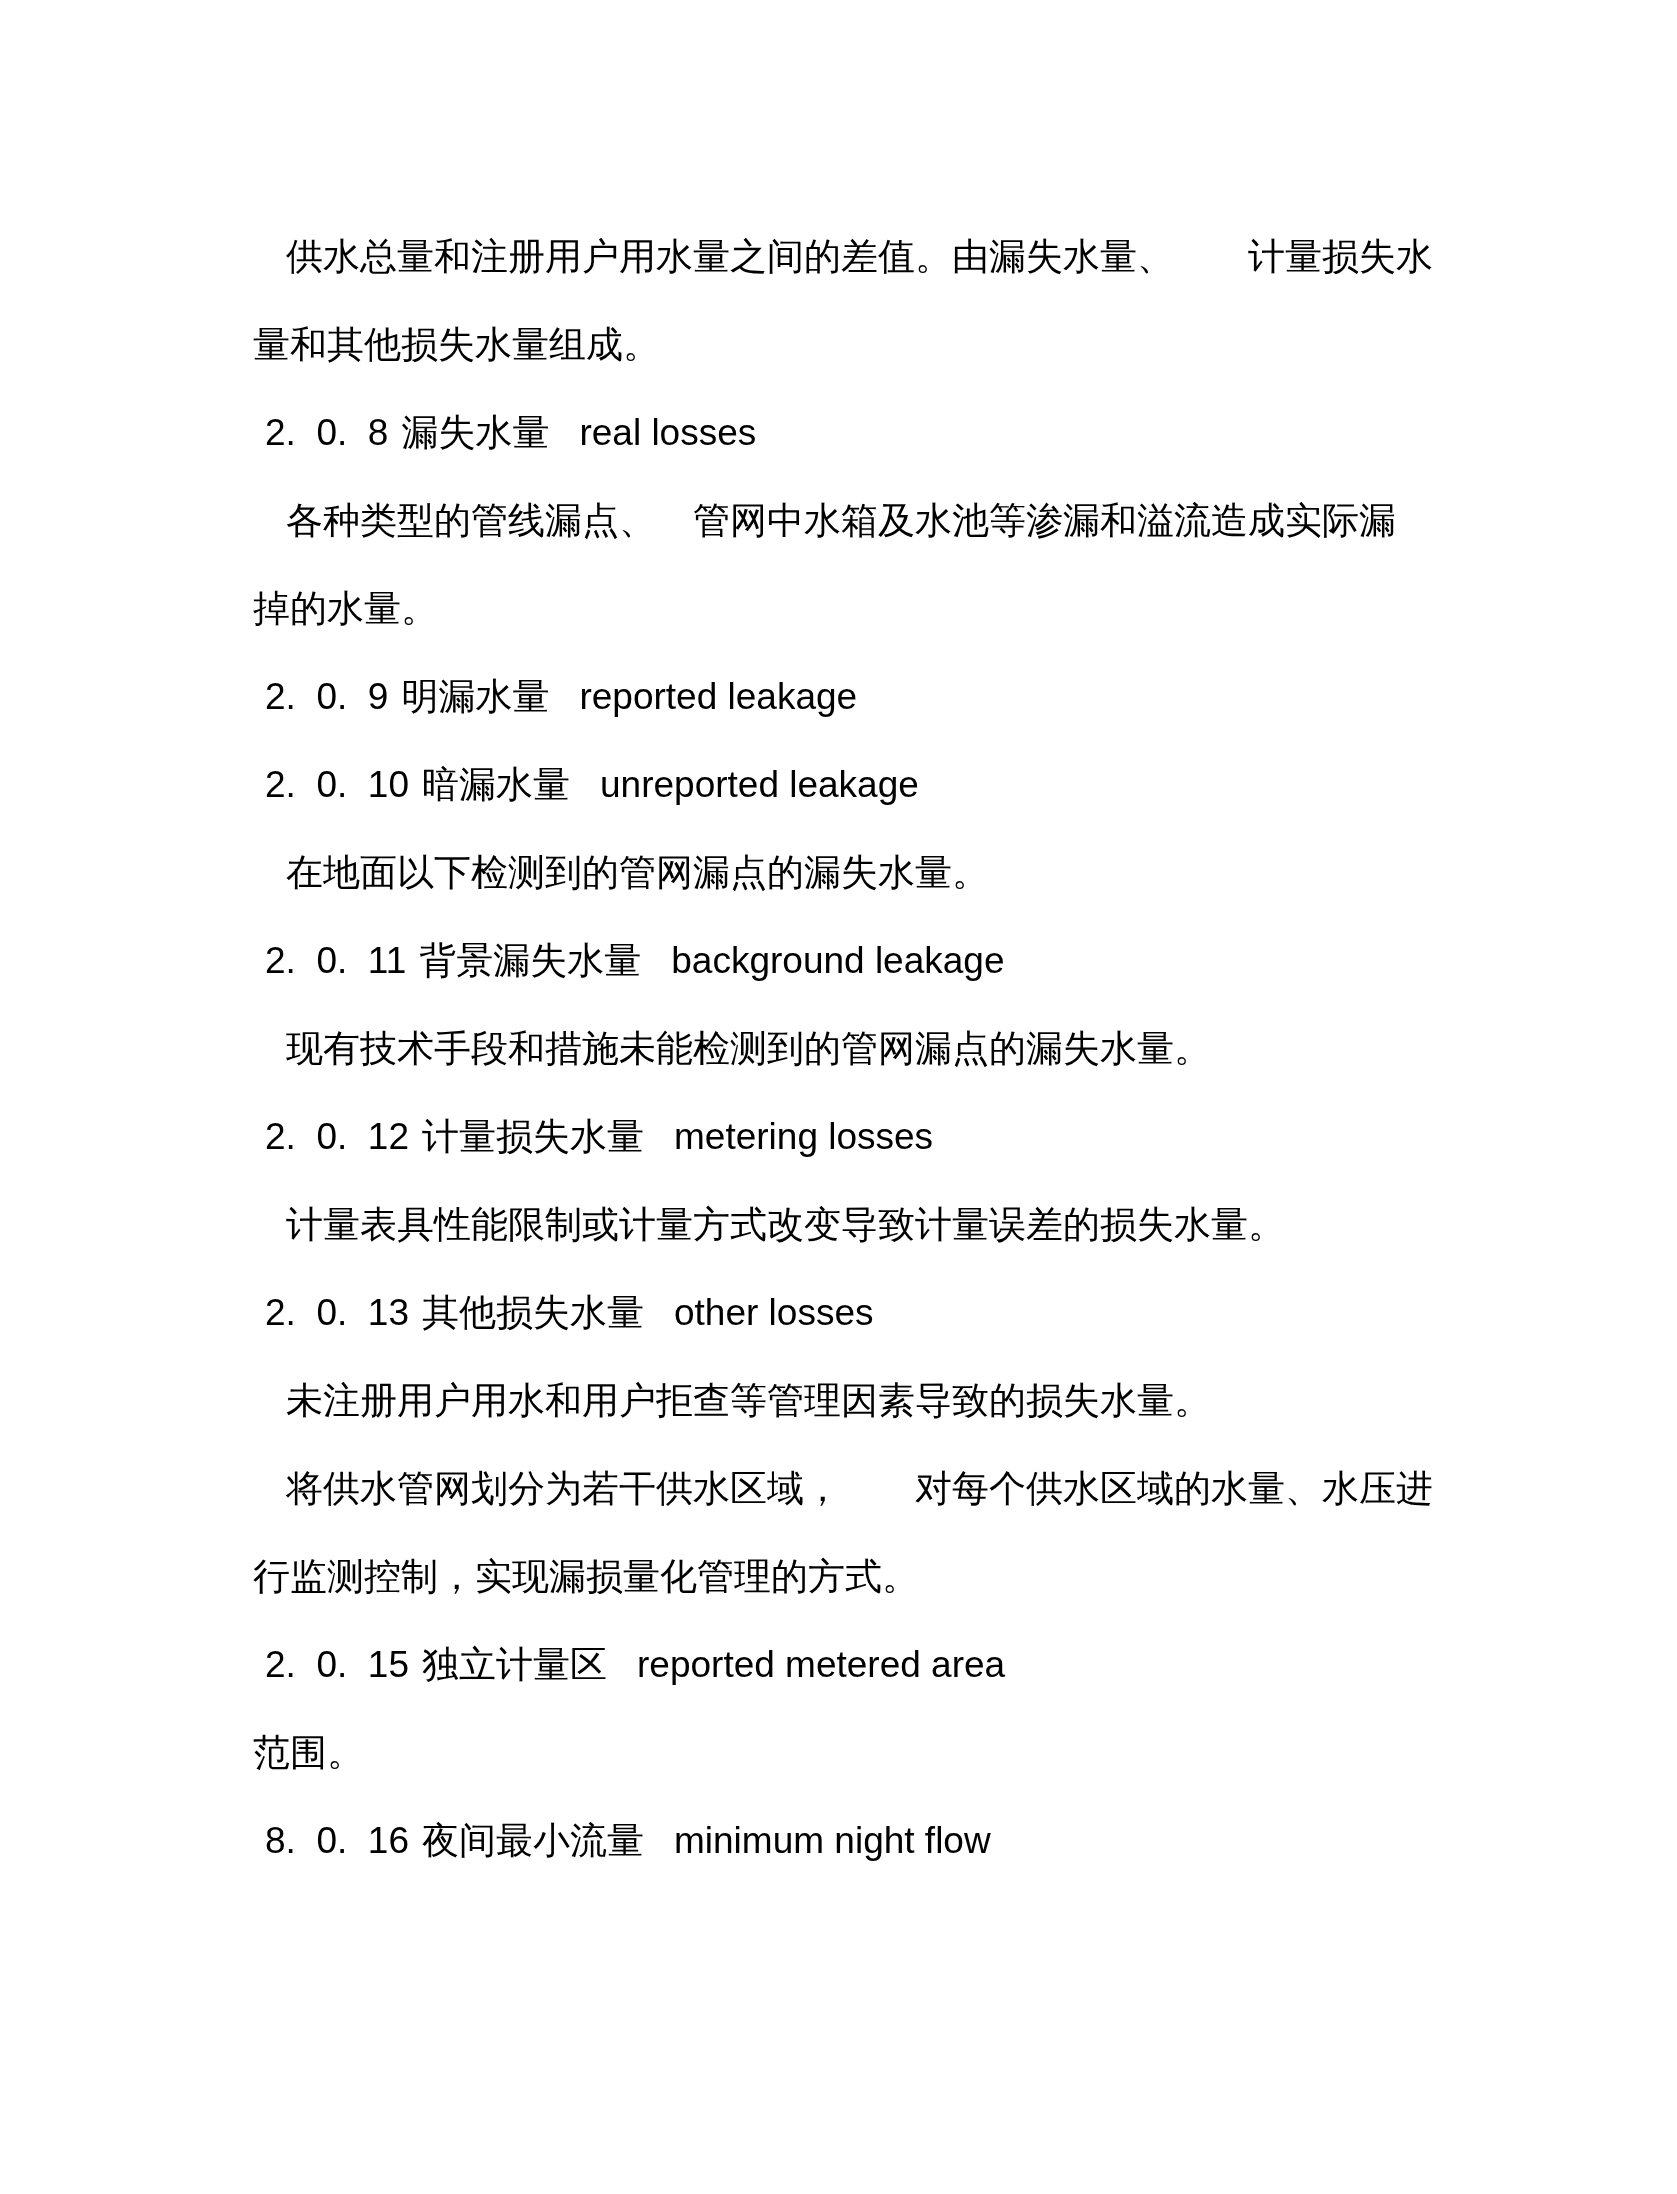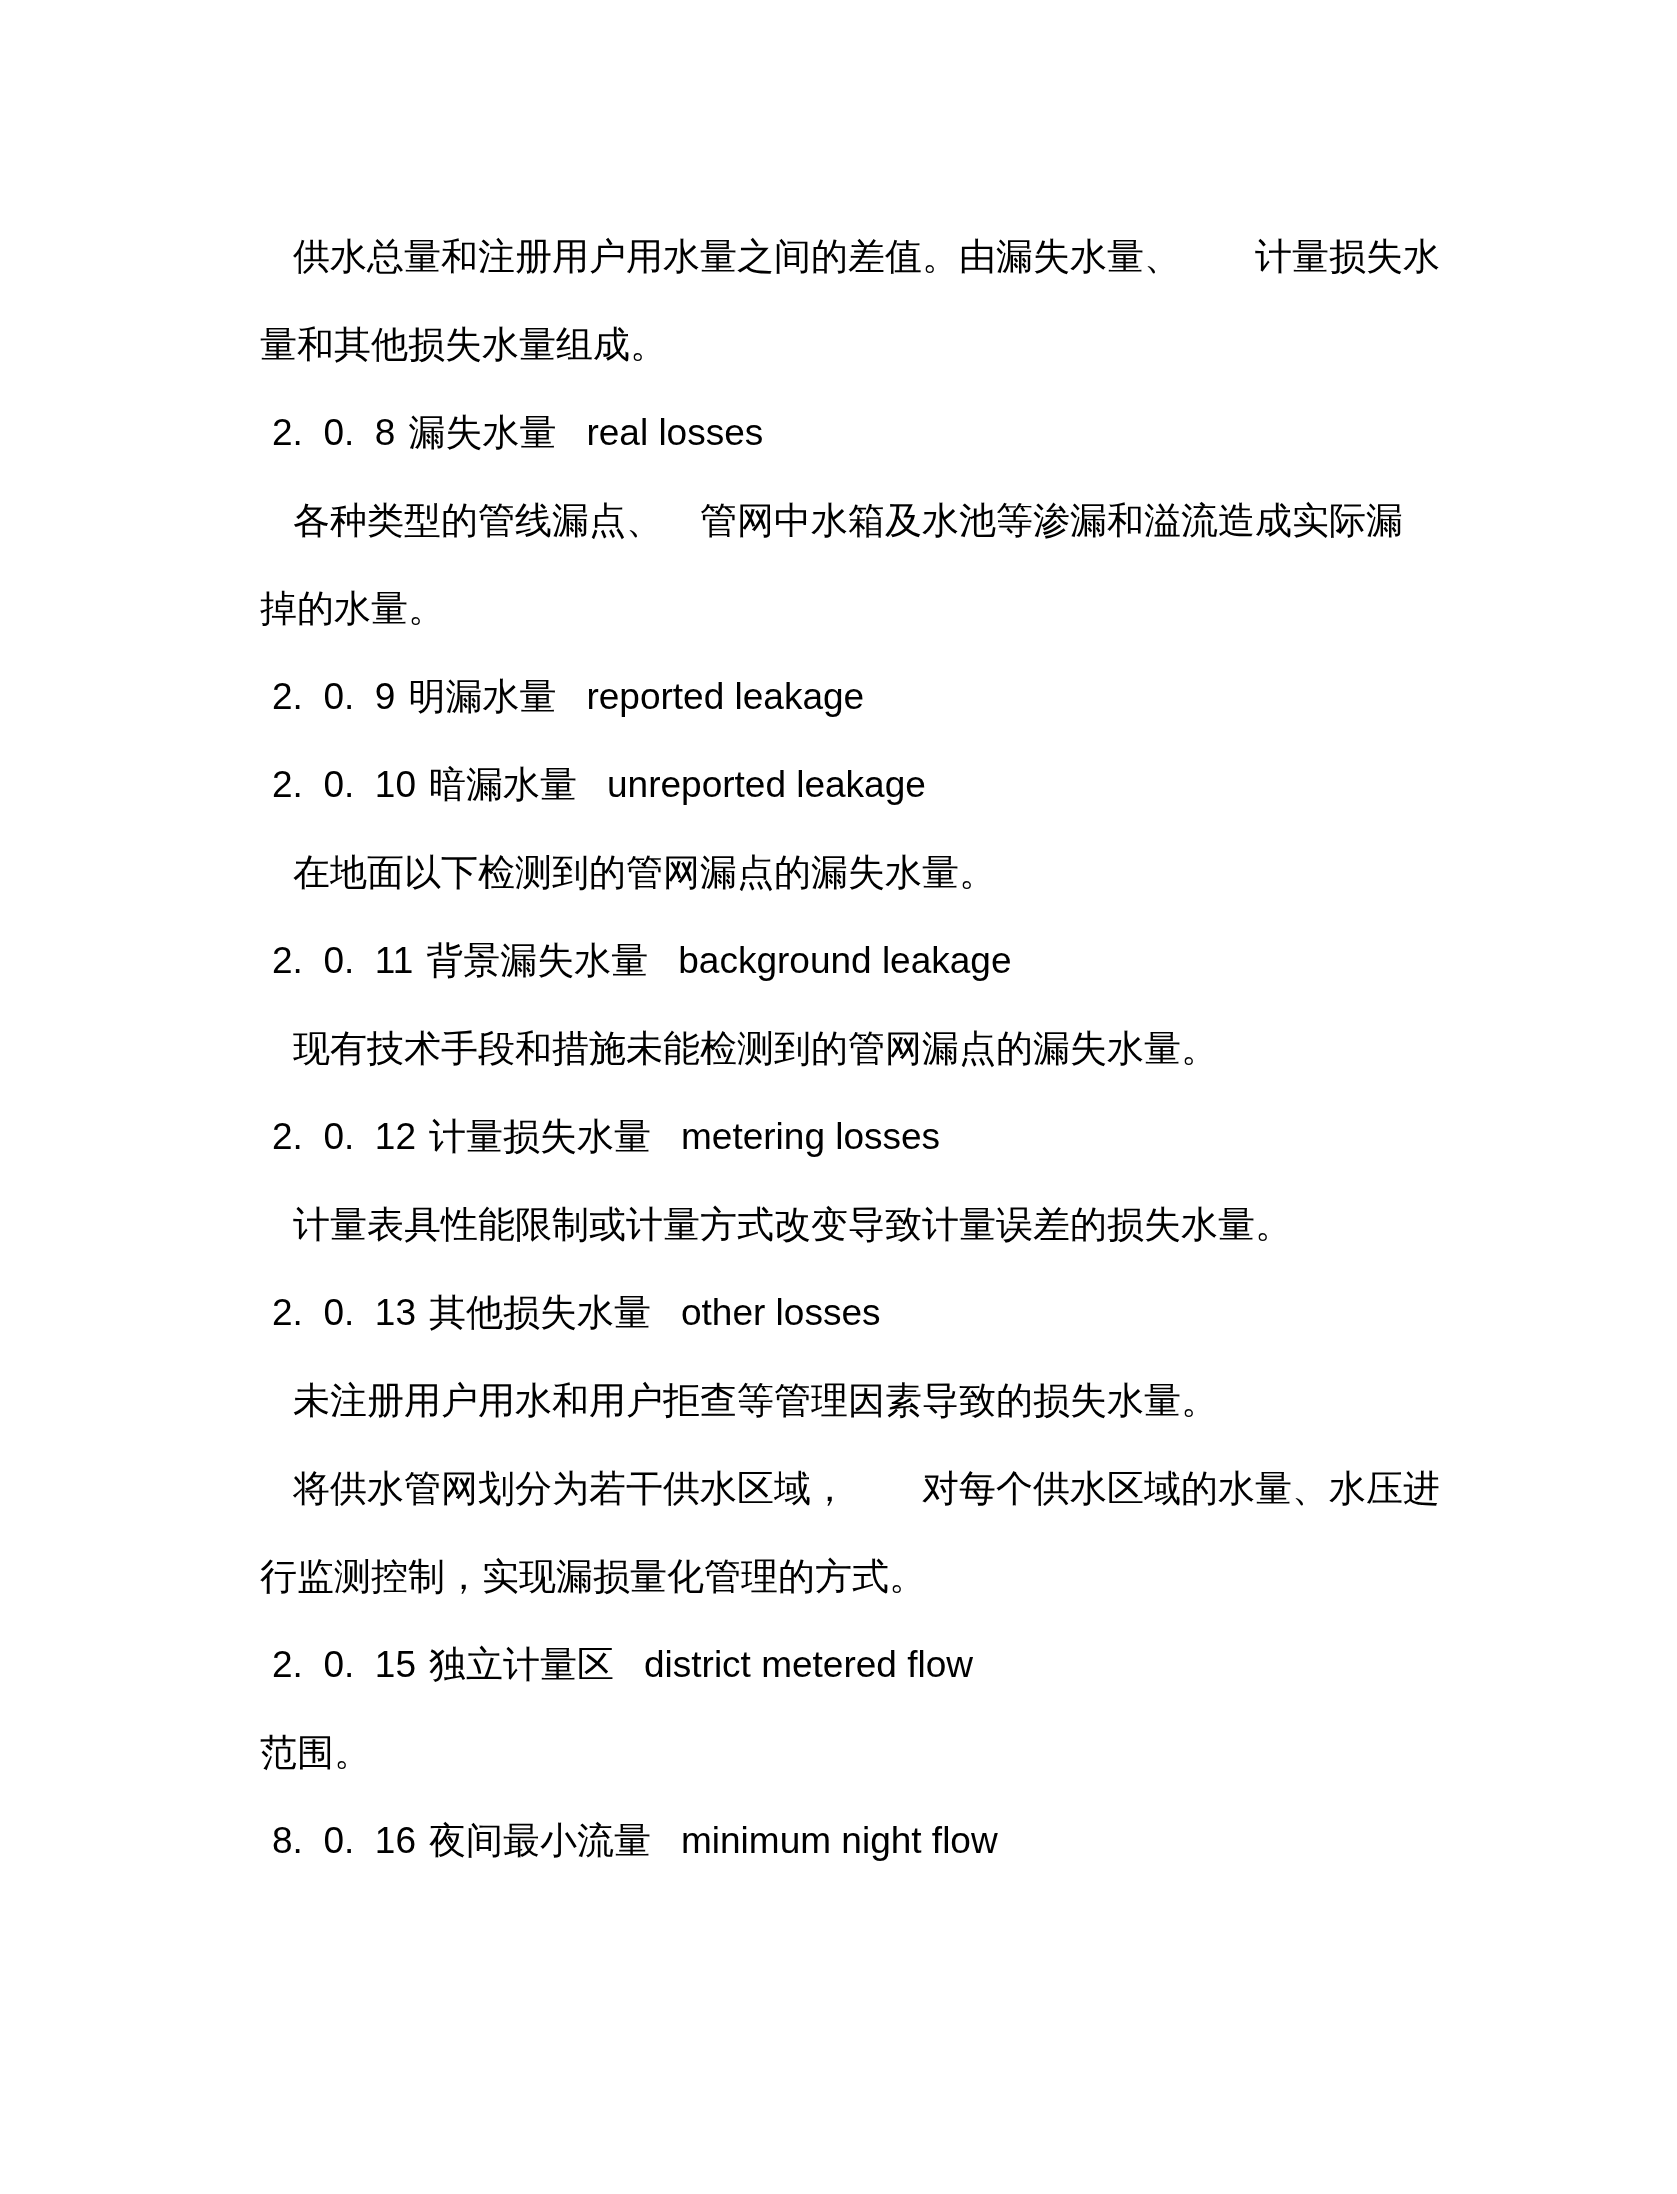--- a/index.html
+++ b/index.html
@@ -7,21 +7,21 @@
     position:relative;
     width:1678px;
     height:2375px;
     background:#ffffff;
     color:#000000;
     font-family:"Liberation Serif","DejaVu Serif",serif;
     overflow:hidden;
   }
   .content{
     position:absolute;
-    left:260px;
+    left:253px;
     top:213px;
     width:1211px;
   }
   .line{
     height:88px;
     line-height:88px;
     font-size:37px;
     white-space:pre;
     letter-spacing:0;
   }
@@ -58,18 +58,18 @@
       <div class="line heading"><span class="code">2.  0.  10</span><span class="zh">暗漏水量</span><span class="en">unreported leakage</span></div>
       <div class="line para indent">在地面以下检测到的管网漏点的漏失水量。</div>
       <div class="line heading"><span class="code">2.  0.  11</span><span class="zh">背景漏失水量</span><span class="en">background leakage</span></div>
       <div class="line para indent">现有技术手段和措施未能检测到的管网漏点的漏失水量。</div>
       <div class="line heading"><span class="code">2.  0.  12</span><span class="zh">计量损失水量</span><span class="en">metering losses</span></div>
       <div class="line para indent">计量表具性能限制或计量方式改变导致计量误差的损失水量。</div>
       <div class="line heading"><span class="code">2.  0.  13</span><span class="zh">其他损失水量</span><span class="en">other losses</span></div>
       <div class="line para indent">未注册用户用水和用户拒查等管理因素导致的损失水量。</div>
       <div class="line para indent">将供水管网划分为若干供水区域，        对每个供水区域的水量、水压进</div>
       <div class="line para">行监测控制，实现漏损量化管理的方式。</div>
-      <div class="line heading"><span class="code">2.  0.  15</span><span class="zh">独立计量区</span><span class="en">district metered flow</span></div>
+      <div class="line heading"><span class="code">2.  0.  15</span><span class="zh">独立计量区</span><span class="en">reported metered area</span></div>
       <div class="line para">范围。</div>
       <div class="line heading"><span class="code">8.  0.  16</span><span class="zh">夜间最小流量</span><span class="en">minimum night flow</span></div>
     </div>
 </div>
 
 
 </body></html>

